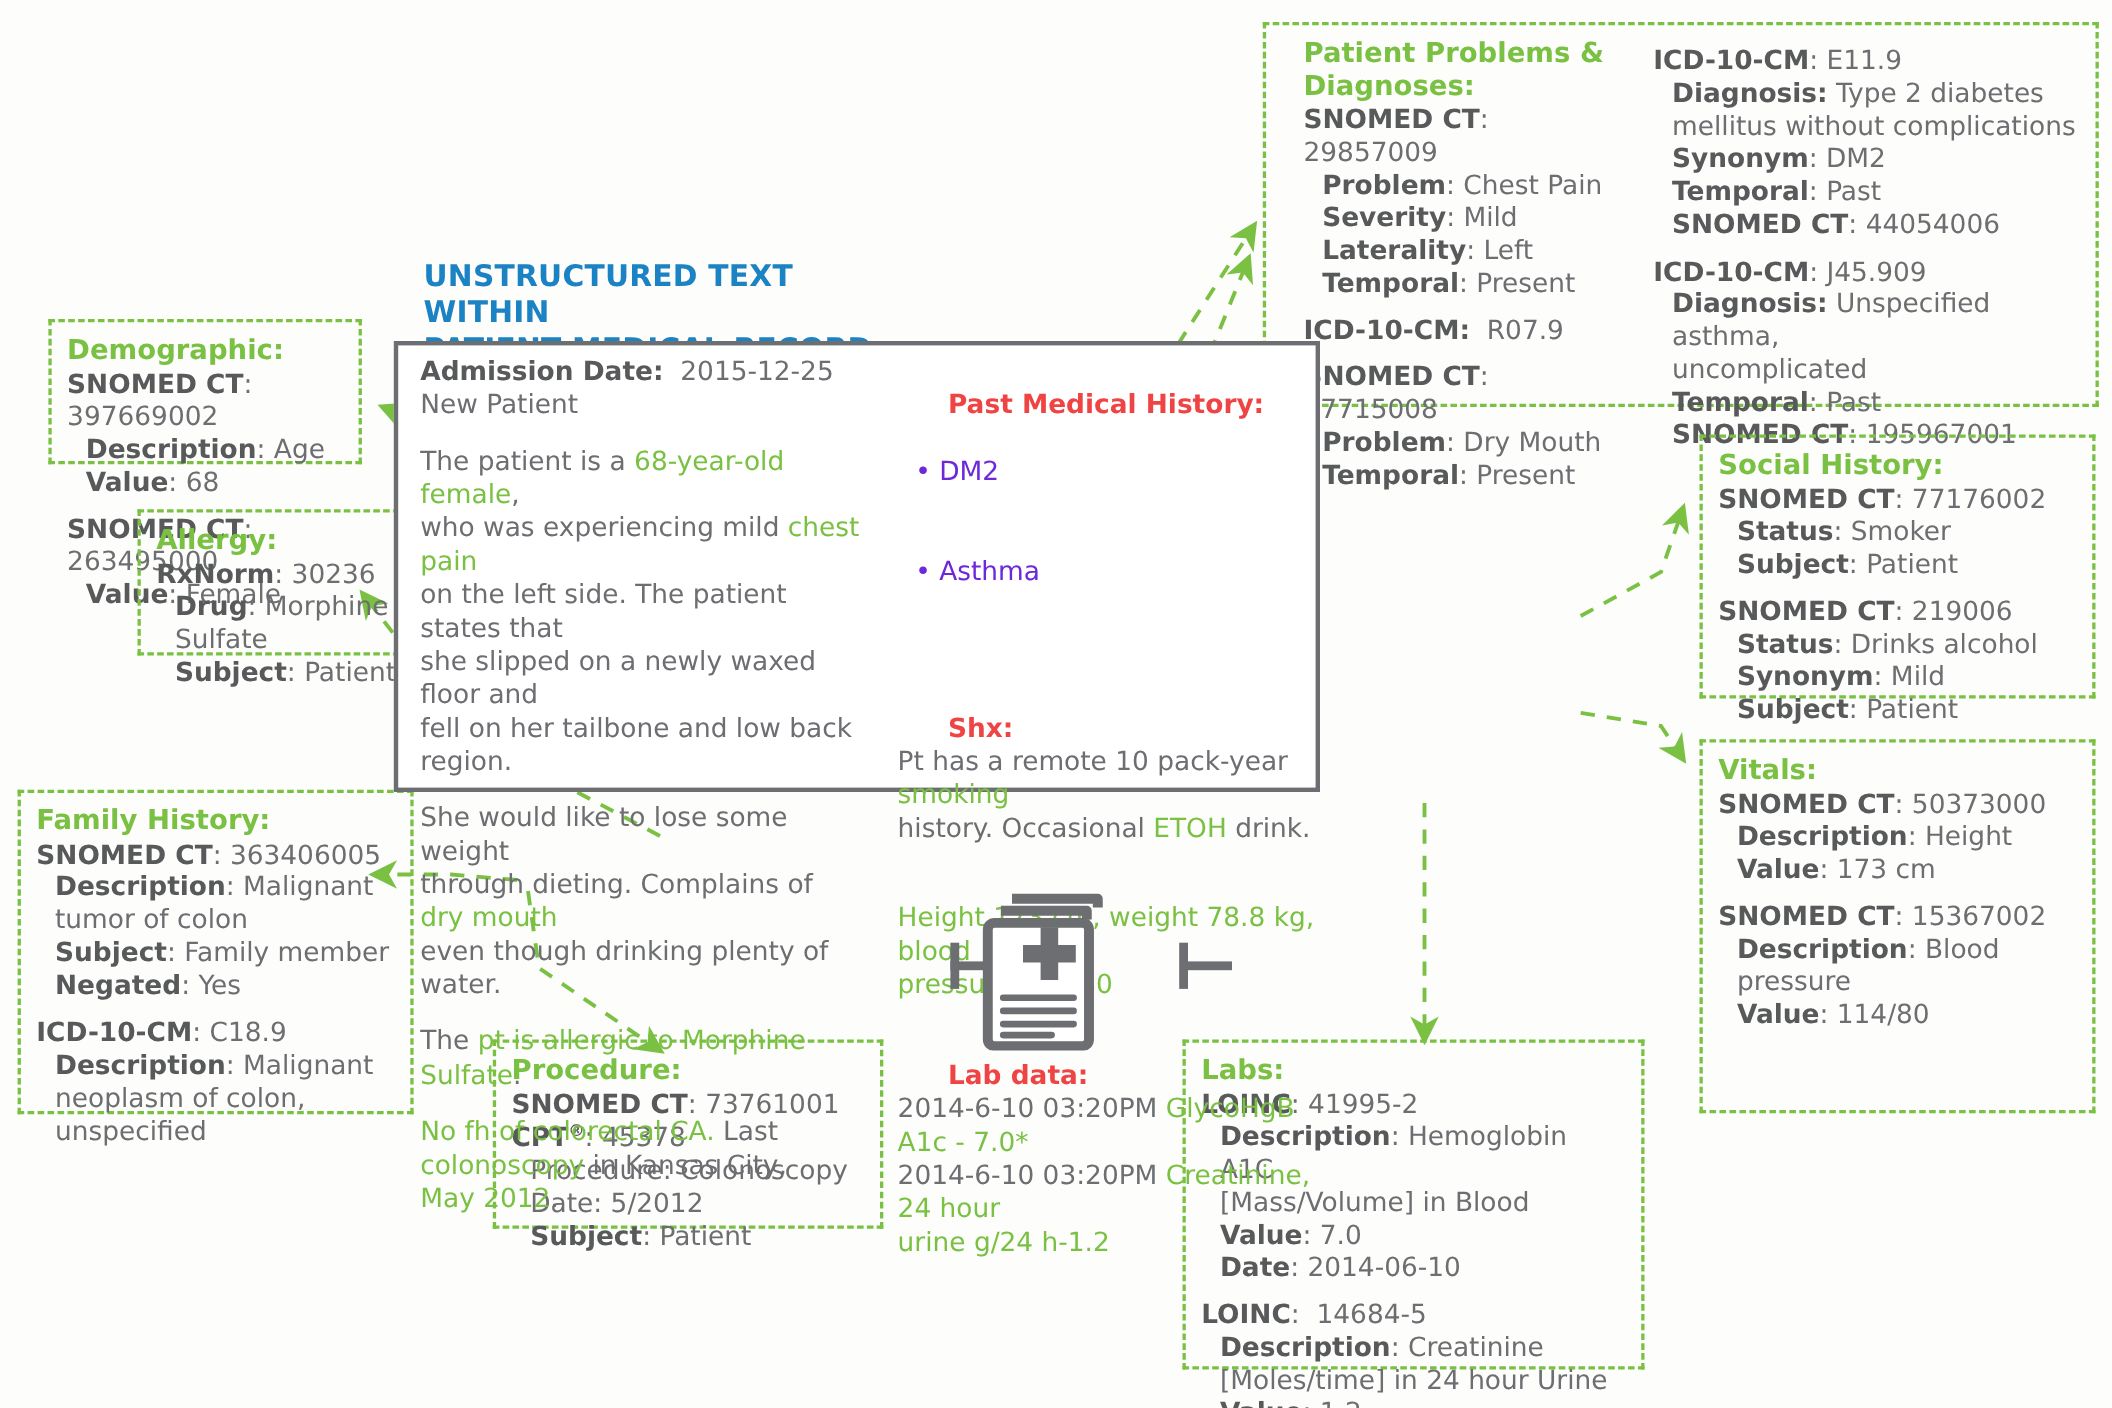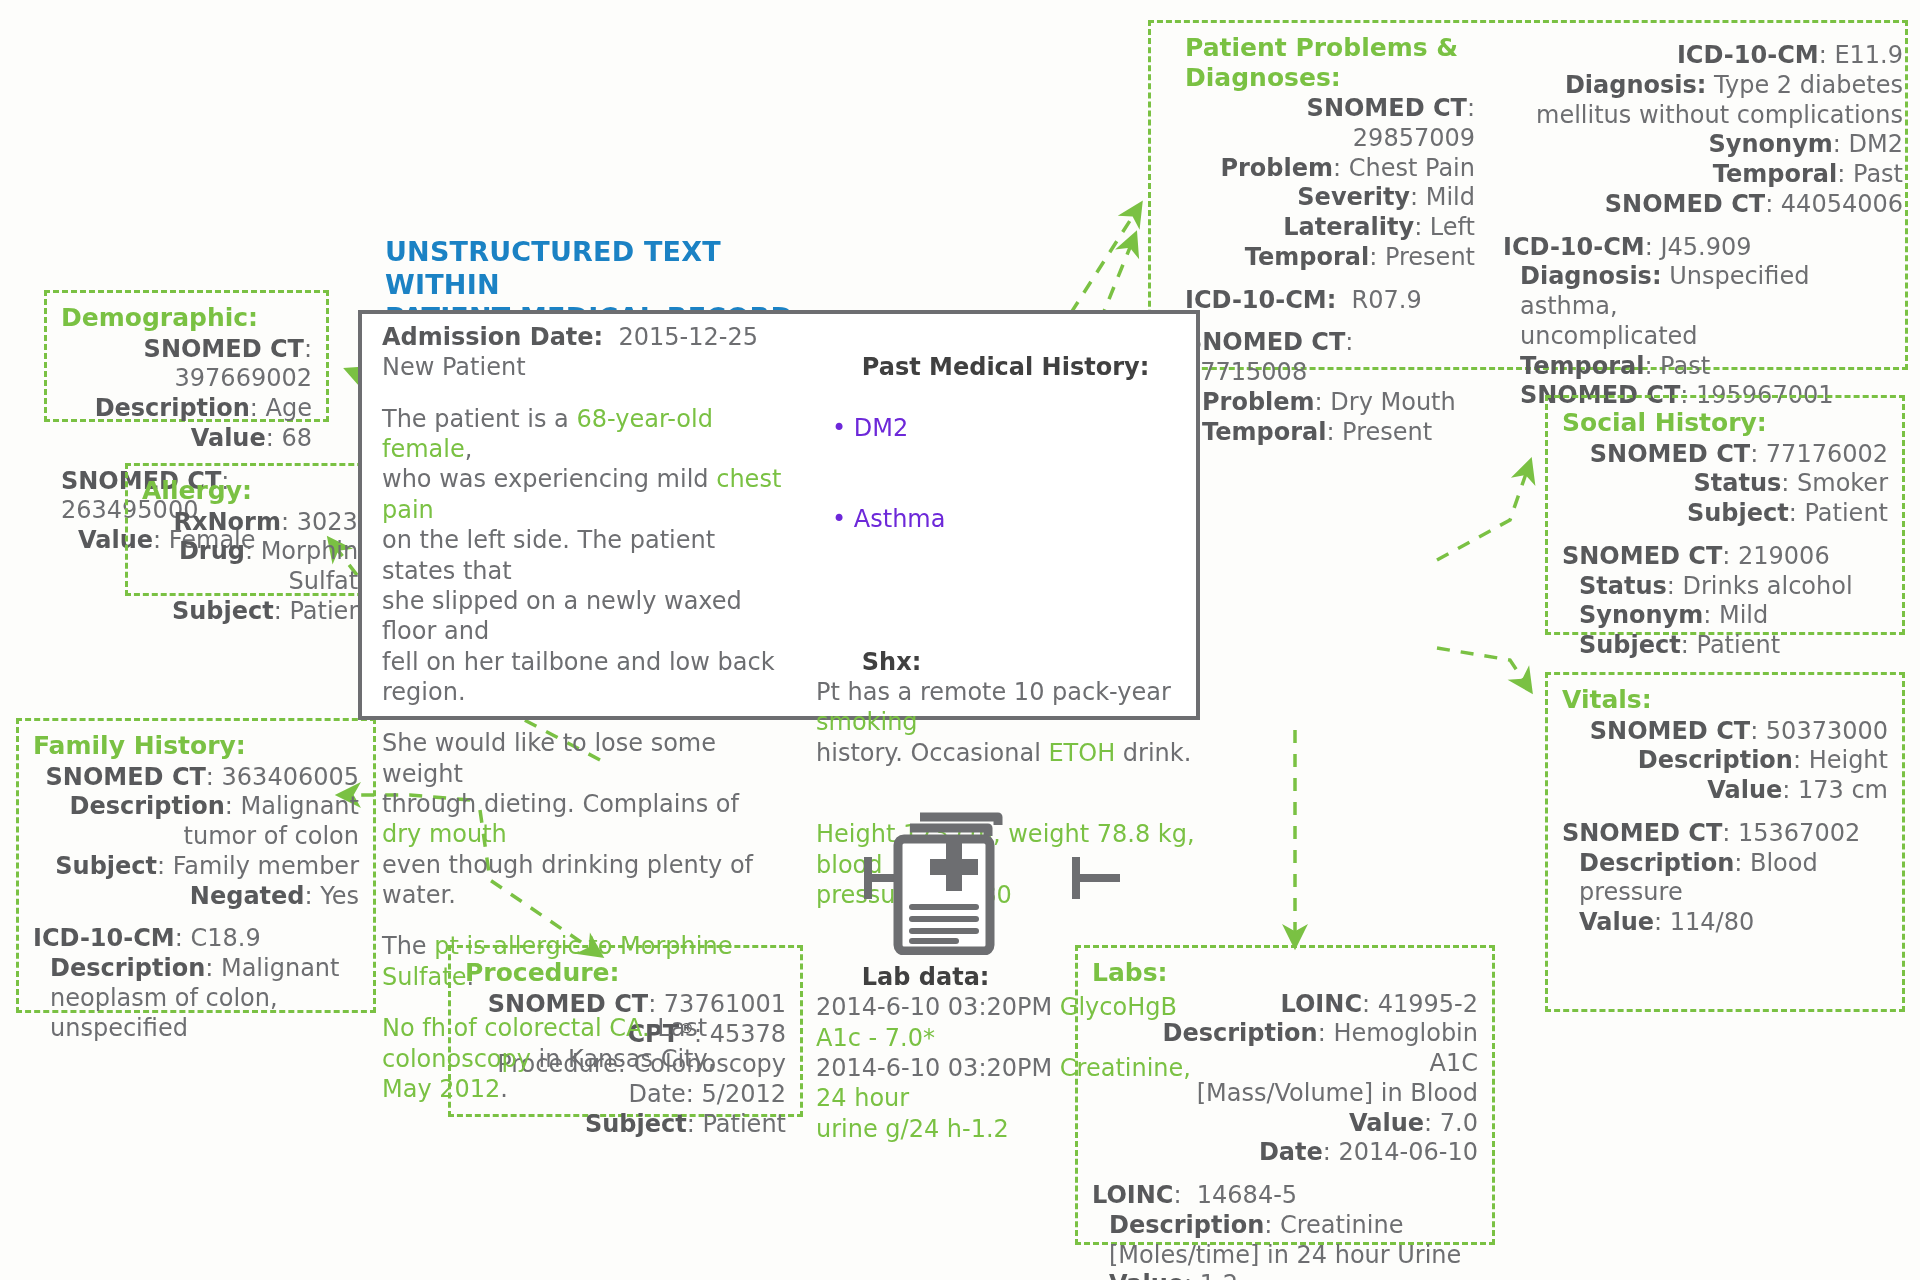--- a/index.html
+++ b/index.html
@@ -17,21 +17,21 @@
   }
   .box-title{
     color:#7ac143;
     font-weight:bold;
     font-size:25px;
     line-height:1.18;
     margin-bottom:2px;
     white-space:pre-line;
   }
   .grp{margin-top:13px;}
-  .grp:first-of-type{margin-top:2px;text-align:right;}
+  .grp:first-of-type{margin-top:2px;}
   .ln{
     font-size:24px;
     line-height:1.24;
     color:#6d6e71;
     white-space:pre-wrap;
   }
   .ln.ind{padding-left:17px;}
   .k{font-weight:bold;color:#58595b;}
   .sup{font-size:0.62em;vertical-align:super;}
 
@@ -46,21 +46,21 @@
     border:4px solid #6d6e71;background:#fff;box-sizing:border-box;
   }
   #record-cols{position:absolute;left:382px;top:322px;width:810px;}
   .rec-col{position:absolute;top:0;}
   .rec-col.left{left:0;width:400px;}
   .rec-col.right{left:434px;width:380px;}
   .para{font-size:24px;line-height:1.265;color:#6d6e71;margin-bottom:21px;white-space:pre-wrap;}
   .para:last-child{margin-bottom:0;}
   .hl{color:#7ac143;}
   .bul{font-size:24px;line-height:1.265;color:#6d28d9;padding-left:16px;}
-  .hdr{font-size:24px;font-weight:bold;color:#404040;line-height:1.265;}
+  .hdr{font-size:24px;font-weight:bold;color:#ef4444;line-height:1.265;}
 
   
   #doc-icon{position:absolute;left:884px;top:795px;}
   .stem{position:absolute;background:#6d6e71;}
 
   svg#arrows{position:absolute;left:0;top:0;width:1920px;height:1280px;pointer-events:none;}
 </style>
 </head>
 <body>
 

